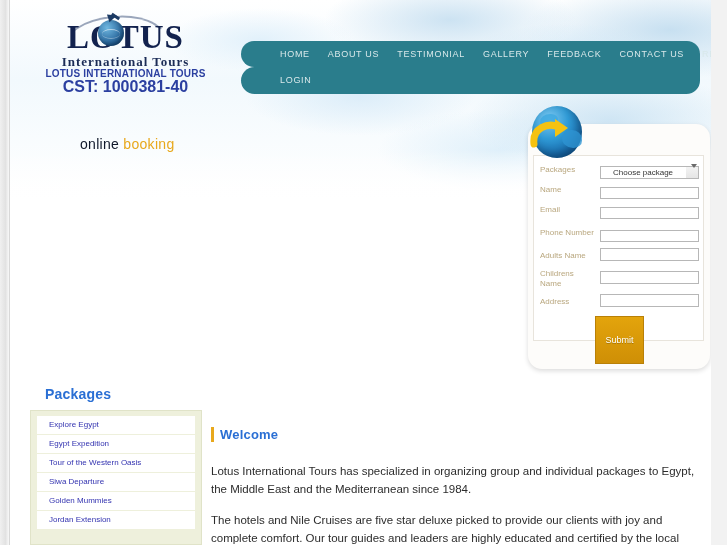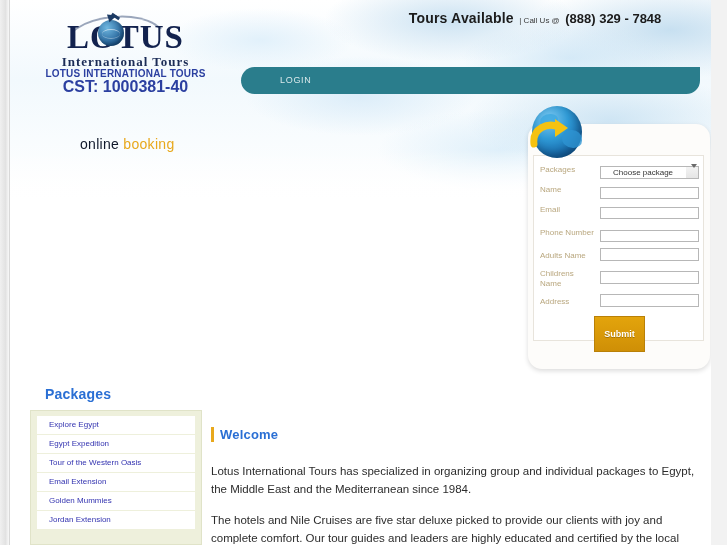--- a/index.html
+++ b/index.html
@@ -212,24 +212,24 @@
   .sel-arrow {
     position: absolute; right: 2px; top: 3px; width: 0; height: 0;
     border-left: 3px solid transparent; border-right: 3px solid transparent;
     border-top: 4px solid #6a6a6a; pointer-events: none;
   }
   .sel-narrow { width: 56px; }
   .ta { height: 13px; resize: none; overflow: hidden; padding-top: 1px; }
   .submit-wrap { text-align: center; padding: 4px 0 2px 0; }
   .submit-btn {
     font-family: "Liberation Sans", sans-serif;
-    font-size: 9px; font-weight: bold; color: #ffffff;
+    font-size: 9px; font-weight: normal; color: #ffffff;
     background: linear-gradient(#e3a40c,#cf8f06);
     border: 1px solid #b98007;
-    padding: 12px 9px; cursor: pointer;
+    padding: 18px 9px; cursor: pointer;
     text-shadow: 0 1px 0 rgba(0,0,0,.25);
   }
 
   
   .pkg-title {
     position: absolute; left: 35px; top: 386px;
     font-size: 14px; font-weight: bold; color: #2a6fd4; letter-spacing: .2px;
   }
   .pkg-box {
     position: absolute; left: 20px; top: 410px; width: 172px; height: 135px;
@@ -283,26 +283,32 @@
         <div class="logo-swoosh"></div>
         <div class="logo-plane"></div>
         <div class="logo-globe"></div>
         <div class="logo-word">LOTUS</div>
         <div class="logo-sub">International Tours</div>
       </div>
       <div class="logo-name">LOTUS INTERNATIONAL TOURS</div>
       <div class="logo-cst">CST: 1000381-40</div>
     </div>
 
-    <div class="topline">
-      <span class="t1">Tours Available</span>
-      <span class="t2">| Call Us @</span>
-      <span class="t3">(888) 329 - 7848</span>
-    </div>
-
+
+    <div class="navbar1">
+      <div class="nav-row">
+        <span class="nav-item">HOME</span>
+        <span class="nav-item">ABOUT US</span>
+        <span class="nav-item">TESTIMONIAL</span>
+        <span class="nav-item">GALLERY</span>
+        <span class="nav-item">FEEDBACK</span>
+        <span class="nav-item">CONTACT US</span>
+        <span class="nav-item">REQUEST BROCHURE</span>
+      </div>
+    </div>
     <div class="navbar2">
       <div class="nav-row">
         <span class="nav-item">LOGIN</span>
       </div>
     </div>
 
     <div class="booking">
       <div class="booking-inner">
         <div class="frm">
 
@@ -380,21 +386,21 @@
     </div>
     <div class="booking-title">
       <span class="bt-on">online </span><span class="bt-book">booking</span>
     </div>
 
     <div class="pkg-title">Packages</div>
     <div class="pkg-box">
       <div class="pkg-item">Explore Egypt</div>
       <div class="pkg-item">Egypt Expedition</div>
       <div class="pkg-item">Tour of the Western Oasis</div>
-      <div class="pkg-item">Email Extension</div>
+      <div class="pkg-item">Siwa Departure</div>
       <div class="pkg-item">Golden Mummies</div>
       <div class="pkg-item">Jordan Extension</div>
     </div>
 
     <div class="welcome-head">
       <span class="welcome-bar"></span>
       <span class="welcome-title">Welcome</span>
     </div>
     <div class="welcome-body">
       <p>Lotus International Tours has specialized in organizing group and individual packages to Egypt, the Middle East and the Mediterranean since 1984.</p>

